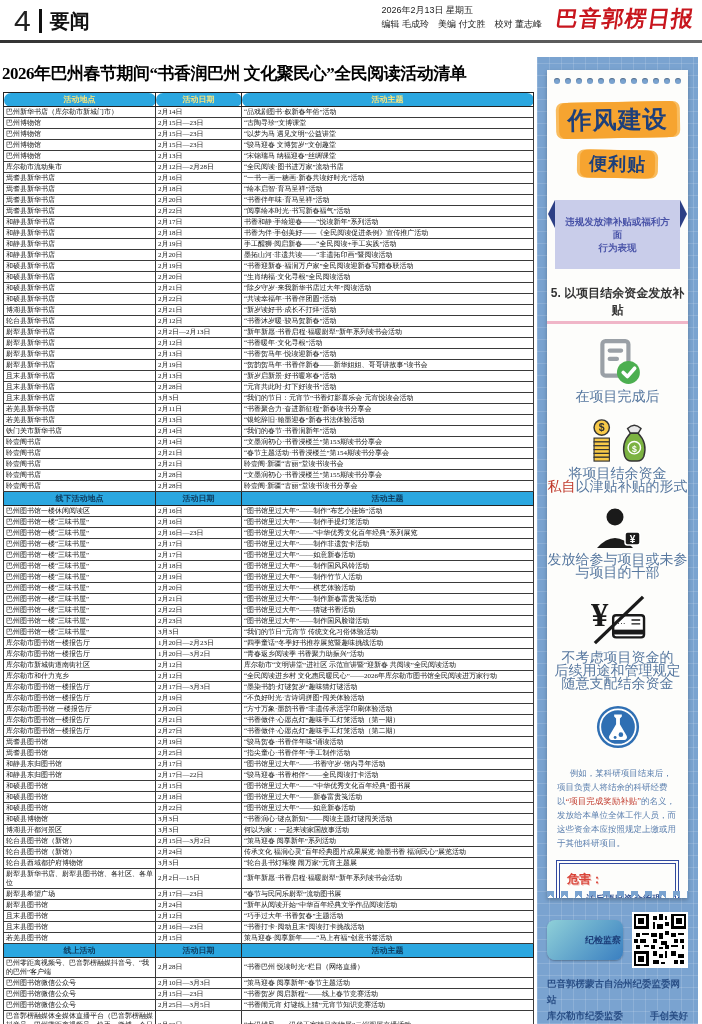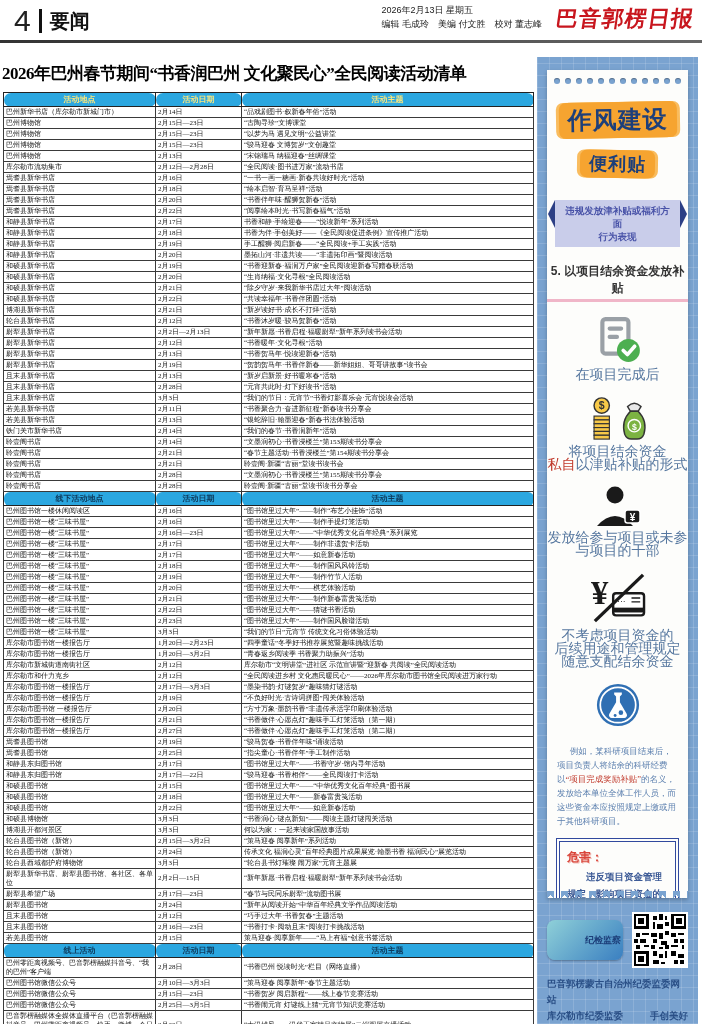--- a/index.html
+++ b/index.html
@@ -17,41 +17,41 @@
   .head-rule{position:absolute;left:0;top:40px;width:702px;height:3px;background:linear-gradient(90deg,#333,#666);}
   
   .main-title{position:absolute;left:2px;top:62px;width:532px;font-size:17px;font-weight:bold;
               font-family:"Liberation Serif",serif;color:#000;white-space:nowrap;letter-spacing:-0.5px;}
   
   .table-wrap{position:absolute;left:3px;top:92px;width:530px;}
   table{border-collapse:collapse;width:530px;table-layout:fixed;}
   col.c0{width:152px;}col.c1{width:86px;}col.c2{width:292px;}
   th{background:#2ba7e0;font-size:8px;font-weight:bold;padding:1px 0;height:11px;border:1px solid #222;}
   .sec-0 th{color:#f8e67f;border-radius:7px;}
-  .sec-1 th,.sec-2 th{color:#0d3a5c;border-radius:6px;}
+  .sec-1 th,.sec-2 th{color:#0d3a5c;}
   td{border:0.5px solid #3a3a3a;font-size:7px;line-height:9px;padding:0.5px 2px;
      font-family:"Liberation Serif",serif;color:#111;overflow:hidden;}
   
   .sidebar{position:absolute;left:537px;top:57px;width:161px;height:967px;background:#7aa3d0;
            background-image:repeating-linear-gradient(0deg,rgba(255,255,255,.14) 0 1px,transparent 1px 12px),
                             repeating-linear-gradient(90deg,rgba(255,255,255,.14) 0 1px,transparent 1px 12px);
            display:flex;flex-direction:column;align-items:center;}
   .card{width:141px;height:852px;margin-top:13px;background:#fdfdfb;position:relative;
         box-shadow:0 2px 4px rgba(0,0,0,.25);overflow:hidden;}
   .card::after{content:"";position:absolute;left:0;bottom:0;width:100%;height:7px;
         background:linear-gradient(135deg,#7aa3d0 5px,transparent 0) 0 0/14px 7px repeat-x,
                    linear-gradient(-135deg,#7aa3d0 5px,transparent 0) 7px 0/14px 7px repeat-x;}
   .dots{display:flex;justify-content:center;gap:5px;margin-top:8px;}
   .dots span{width:6px;height:6px;border-radius:50%;background:#7aa3d0;box-shadow:inset 0 1px 1px rgba(0,0,0,.35);}
   .brush{display:inline-block;background:#f6a430;border-radius:7px;padding:2px 9px;box-shadow:-3px 0 0 #f9bc5e,3px 0 0 #f9bc5e;}
   .t1wrap{text-align:center;margin-top:18px;transform:rotate(-1deg);}
   .t1{font-size:24px;font-weight:bold;color:#1d3f7a;font-family:"Liberation Serif",serif;letter-spacing:1px;}
   .t2wrap{text-align:center;margin-top:12px;transform:rotate(1deg);}
   .t2{font-size:18px;font-weight:bold;color:#1d3f7a;font-family:"Liberation Serif",serif;letter-spacing:1px;}
-  .banner{position:relative;margin:22px 8px 0 8px;background:#c9cdea;padding:4px 6px;text-align:center;}
+  .banner{position:relative;margin:22px 8px 0 8px;background:#c9cdea;padding:15px 6px;text-align:center;}
   .banner::before,.banner::after{content:"";position:absolute;top:0;width:0;height:0;
         border-top:14px solid transparent;border-bottom:14px solid transparent;}
   .banner::before{left:-7px;border-right:7px solid #2c3f85;}
   .banner::after{right:-7px;border-left:7px solid #2c3f85;}
   .banner div{font-size:9.5px;font-weight:bold;color:#4953a8;line-height:13px;}
   .item-no{margin:16px auto 0 auto;text-align:center;font-size:12px;font-weight:bold;color:#333;
            border-bottom:3px solid #f0b6c8;display:table;padding:0 2px 2px 2px;}
   .step{text-align:center;margin-top:14px;}
   .step .cap{font-size:14px;color:#56779f;line-height:13px;}
   .red{color:#c0392b;}
@@ -140,21 +140,21 @@
           <td>“一书一画一糖画·新春共读好时光”活动</td>
         </tr>
         <tr>
           <td>焉耆县新华书店</td>
           <td>2月18日</td>
           <td>“绘本启智·育马呈祥”活动</td>
         </tr>
         <tr>
           <td>焉耆县新华书店</td>
           <td>2月20日</td>
-          <td>“书香伴年味·醒狮贺新春”活动</td>
+          <td>“书香伴年味·育马呈祥”活动</td>
         </tr>
         <tr>
           <td>焉耆县新华书店</td>
           <td>2月22日</td>
           <td>“阅享绘本时光·书写新春福气”活动</td>
         </tr>
         <tr>
           <td>和静县新华书店</td>
           <td>2月17日</td>
           <td>书香和静·手绘迎春——“悦读新年”系列活动</td>

